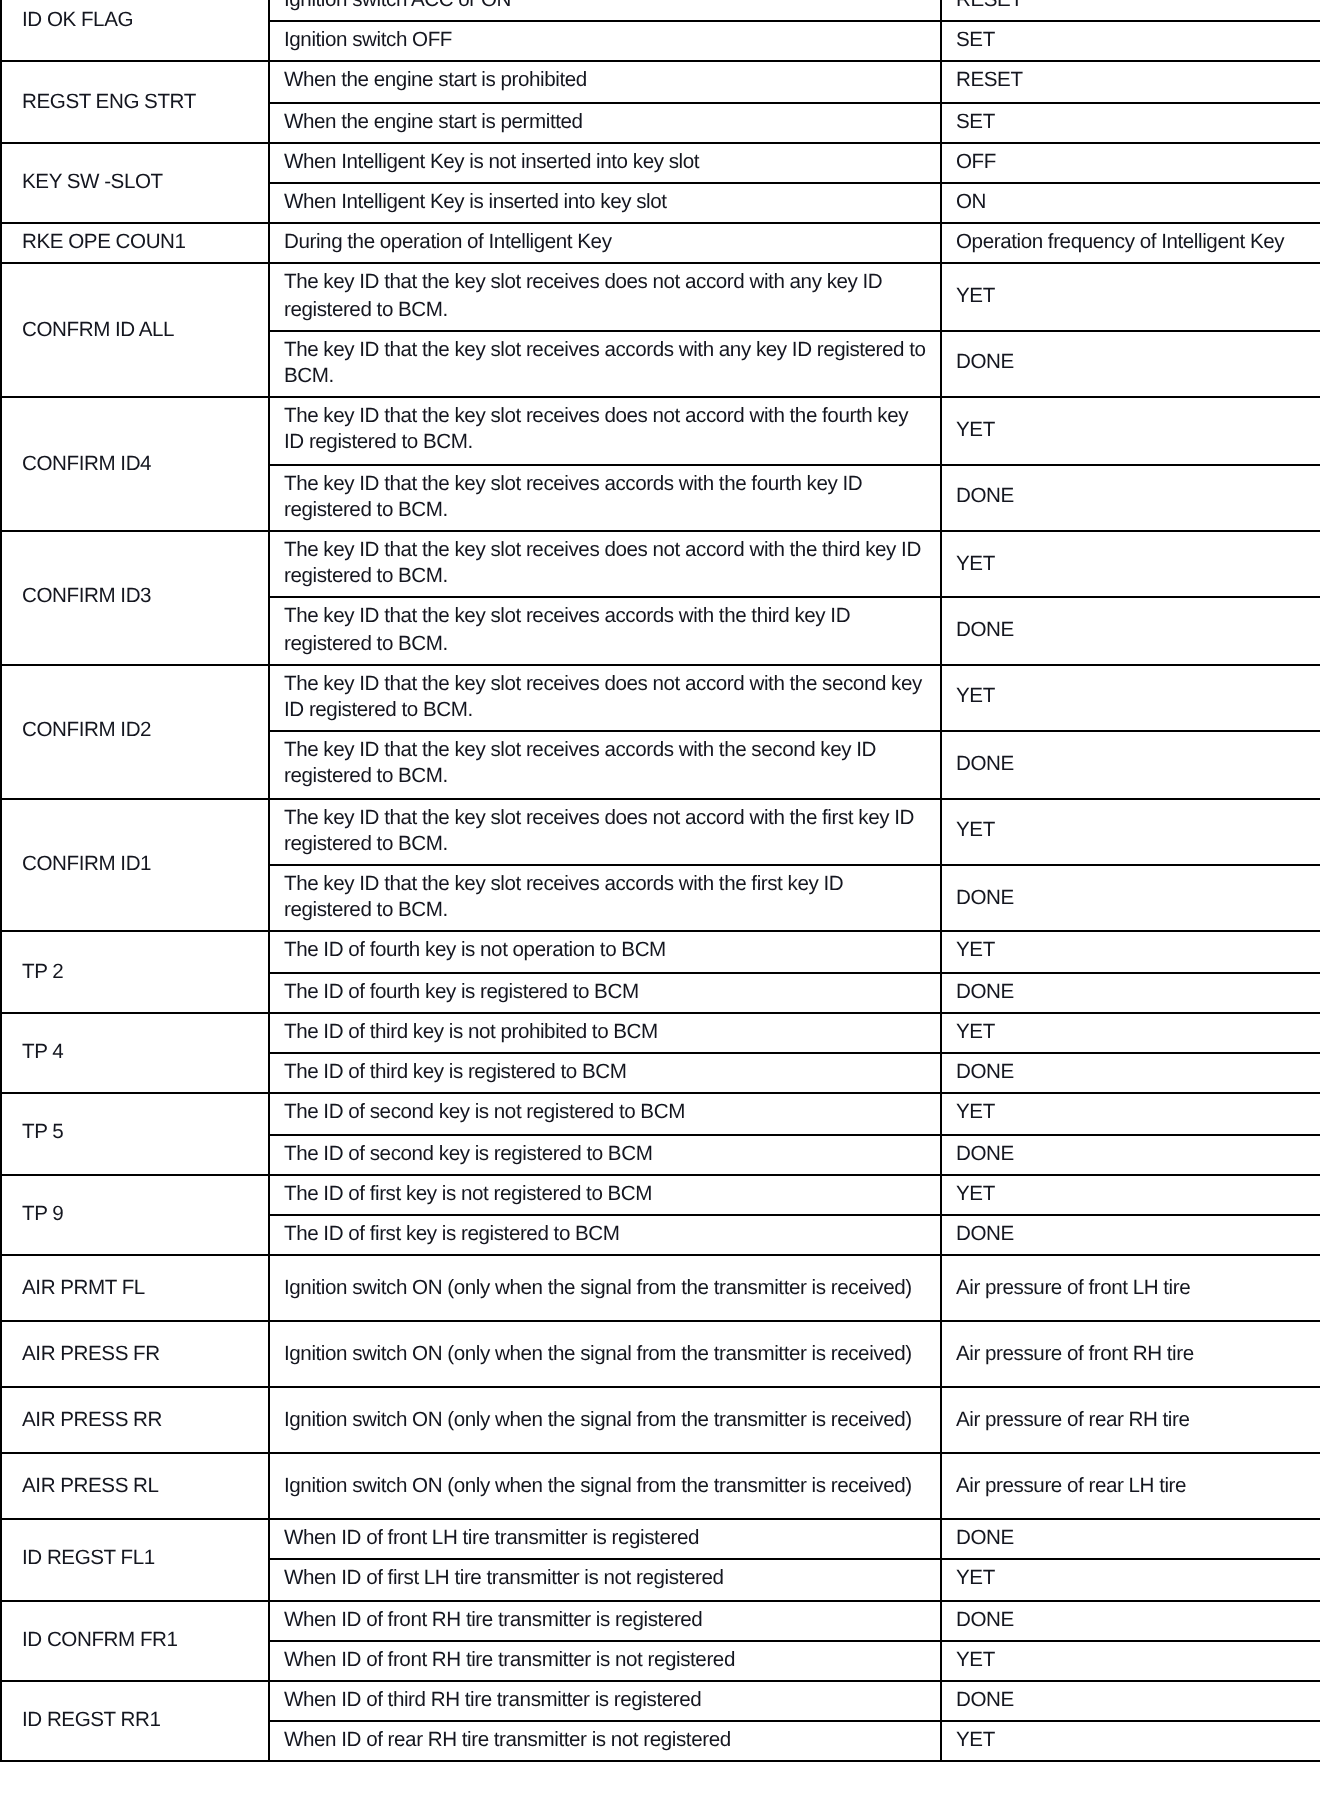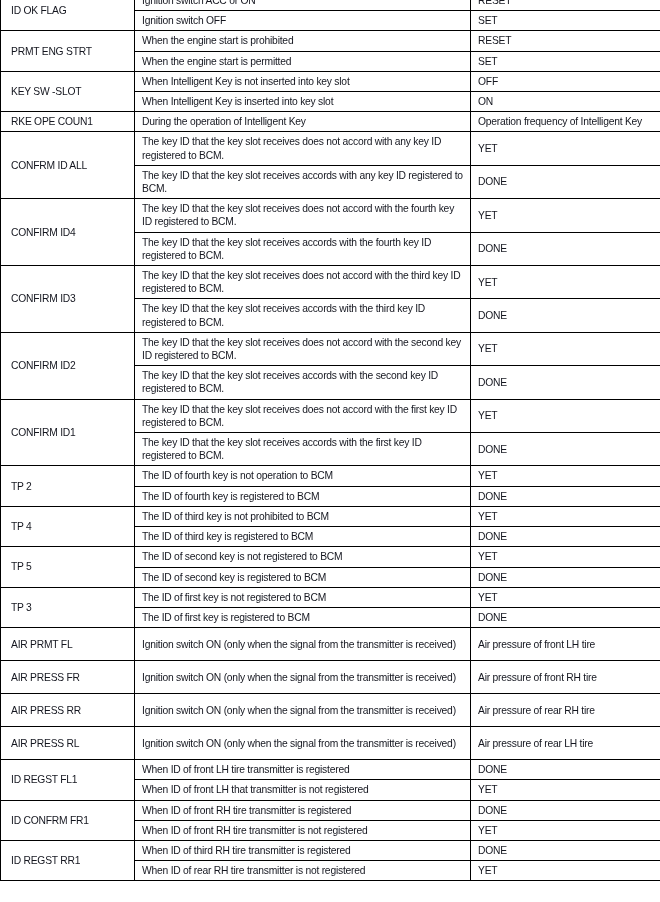--- a/index.html
+++ b/index.html
@@ -75,21 +75,21 @@
         </td>
         <td class="value">RESET</td>
       </tr>
       <tr class="r1">
         <td class="cond">
           <span class="cond-wrap">Ignition switch OFF</span>
         </td>
         <td class="value">SET</td>
       </tr>
       <tr class="r1">
-        <td class="item" rowspan="2">PRMT ENG STRT</td>
+        <td class="item" rowspan="2">REGST ENG STRT</td>
         <td class="cond">
           <span class="cond-wrap">When the engine start is prohibited</span>
         </td>
         <td class="value">RESET</td>
       </tr>
       <tr class="r1">
         <td class="cond">
           <span class="cond-wrap">When the engine start is permitted</span>
         </td>
         <td class="value">SET</td>
@@ -212,21 +212,21 @@
         </td>
         <td class="value">YET</td>
       </tr>
       <tr class="r1">
         <td class="cond">
           <span class="cond-wrap">The ID of second key is registered to BCM</span>
         </td>
         <td class="value">DONE</td>
       </tr>
       <tr class="r1">
-        <td class="item" rowspan="2">TP 3</td>
+        <td class="item" rowspan="2">TP 9</td>
         <td class="cond">
           <span class="cond-wrap">The ID of first key is not registered to BCM</span>
         </td>
         <td class="value">YET</td>
       </tr>
       <tr class="r1">
         <td class="cond">
           <span class="cond-wrap">The ID of first key is registered to BCM</span>
         </td>
         <td class="value">DONE</td>
@@ -261,21 +261,21 @@
       </tr>
       <tr class="r1">
         <td class="item" rowspan="2">ID REGST FL1</td>
         <td class="cond">
           <span class="cond-wrap">When ID of front LH tire transmitter is registered</span>
         </td>
         <td class="value">DONE</td>
       </tr>
       <tr class="r1">
         <td class="cond">
-          <span class="cond-wrap">When ID of front LH that transmitter is not registered</span>
+          <span class="cond-wrap">When ID of first LH tire transmitter is not registered</span>
         </td>
         <td class="value">YET</td>
       </tr>
       <tr class="r1">
         <td class="item" rowspan="2">ID CONFRM FR1</td>
         <td class="cond">
           <span class="cond-wrap">When ID of front RH tire transmitter is registered</span>
         </td>
         <td class="value">DONE</td>
       </tr>

